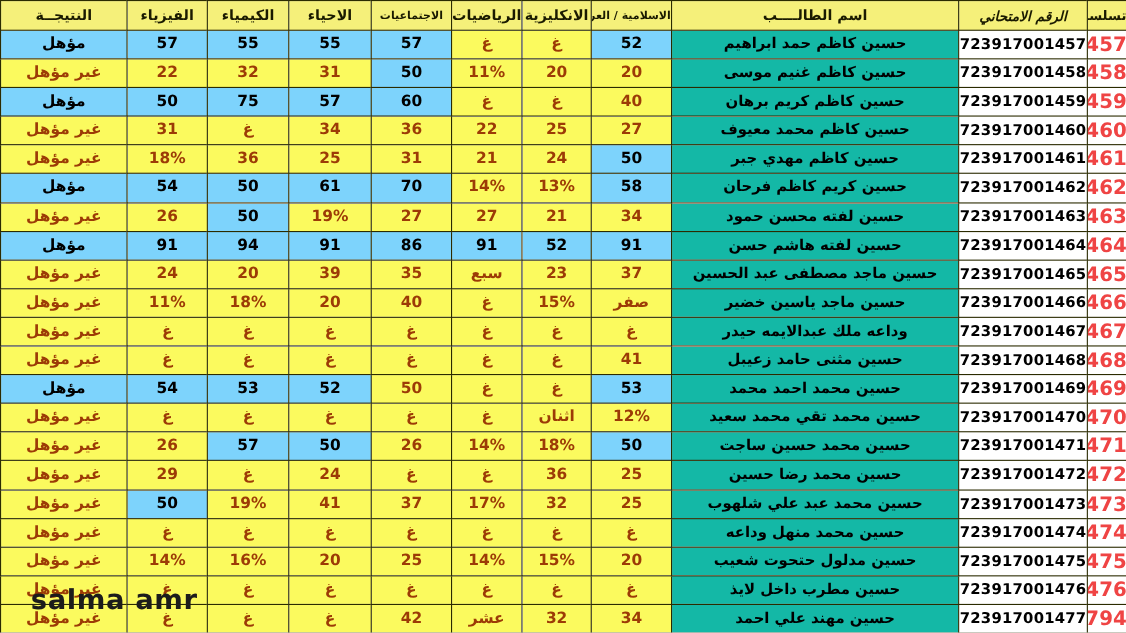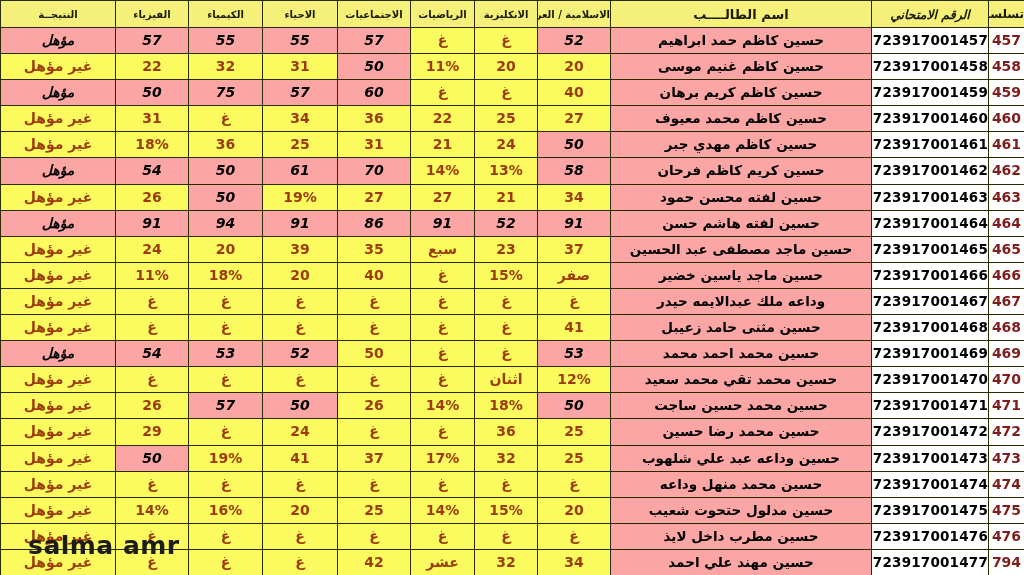--- a/index.html
+++ b/index.html
@@ -31,60 +31,60 @@
     font-weight: bold;
     white-space: nowrap;
     overflow: hidden;
   }
 
   
   thead th {
     background: #f5f07a;
     color: #1a1a00;
     height: 26px;
-    font-size: 10px;
+    font-size: 13px;
     letter-spacing: 0px;
     border-bottom: 2px solid #2b2b00;
   }
 
   
   tbody tr { height: 25.1px; }
 
   tbody td {
     font-size: 14px;
     height: 25.1px;
     line-height: 25.1px;
   }
 
   
   td.hl  { background: #fbfa5e; }
-  td.pl  { background: #fca5a5; font-style: italic; }
+  td.pl  { background: #7dd3fc; }
 
   
   td.red   { color: #9c3b06; }
   td.black { color: #000000; }
 
   
   td.name {
     text-align: right;
     padding-right: 9px;
     font-size: 13.5px;
-    background: #fca5a5;
+    background: #14b8a6;
     color: #000000;
   }
   td.idnum {
     font-size: 13.5px;
     background: #ffffff;
     color: #000000;
     letter-spacing: 0.2px;
   }
   td.serial {
-    font-size: 14px;
+    font-size: 18px;
     background: #ffffff;
-    color: #7f1d1d;
+    color: #ef4444;
   }
 
   
   th.h-name   { font-size: 13px; letter-spacing: 2px; }
   th.h-id     { font-size: 12.5px; font-style: italic; }
   th.h-serial { font-size: 12px; }
   th.h-small  { font-size: 10px; }
 
   
   #watermark {
@@ -338,21 +338,21 @@
         <td class="hl red">غ</td>
         <td class="hl red">غ</td>
         <td class="hl red">24</td>
         <td class="hl red">غ</td>
         <td class="hl red">29</td>
         <td class="hl red">غير مؤهل</td>
       </tr>
       <tr>
         <td class="serial">473</td>
         <td class="idnum">2723917001473</td>
-        <td class="name">حسين وداعه عبد علي شلهوب</td>
+        <td class="name">حسين محمد عبد علي شلهوب</td>
         <td class="hl red">25</td>
         <td class="hl red">32</td>
         <td class="hl red">17%</td>
         <td class="hl red">37</td>
         <td class="hl red">41</td>
         <td class="hl red">19%</td>
         <td class="pl black">50</td>
         <td class="hl red">غير مؤهل</td>
       </tr>
       <tr>

